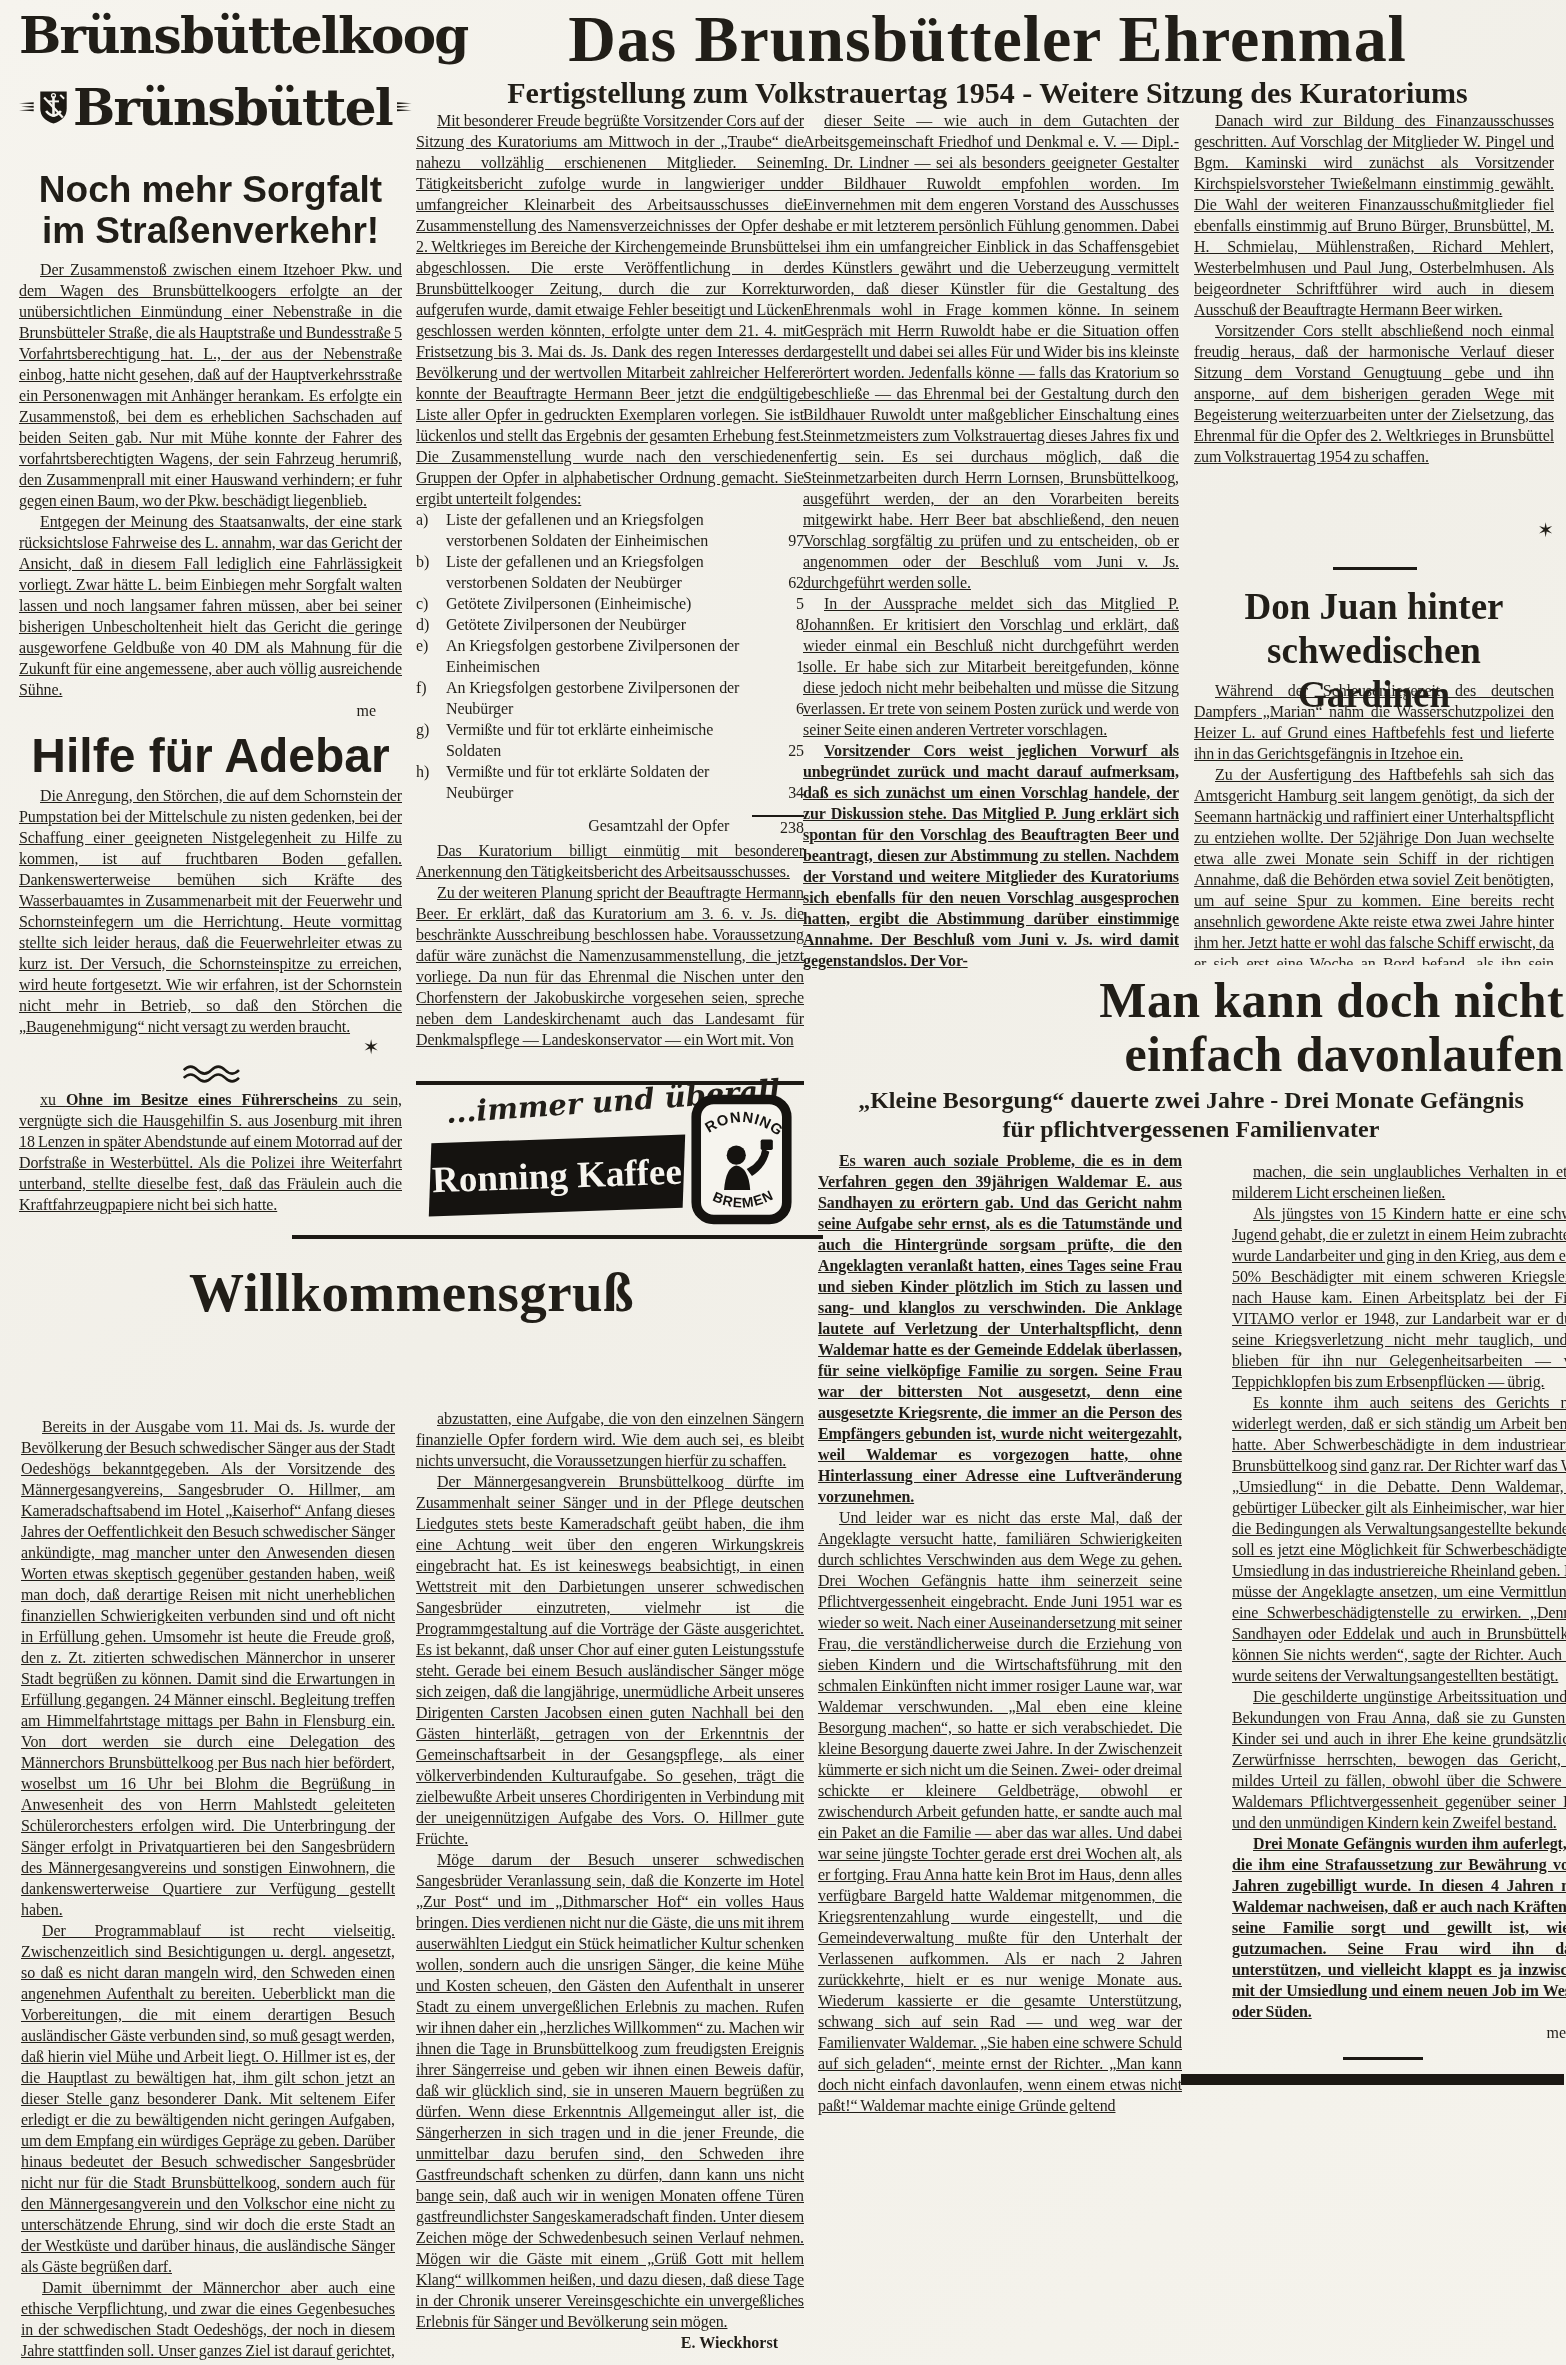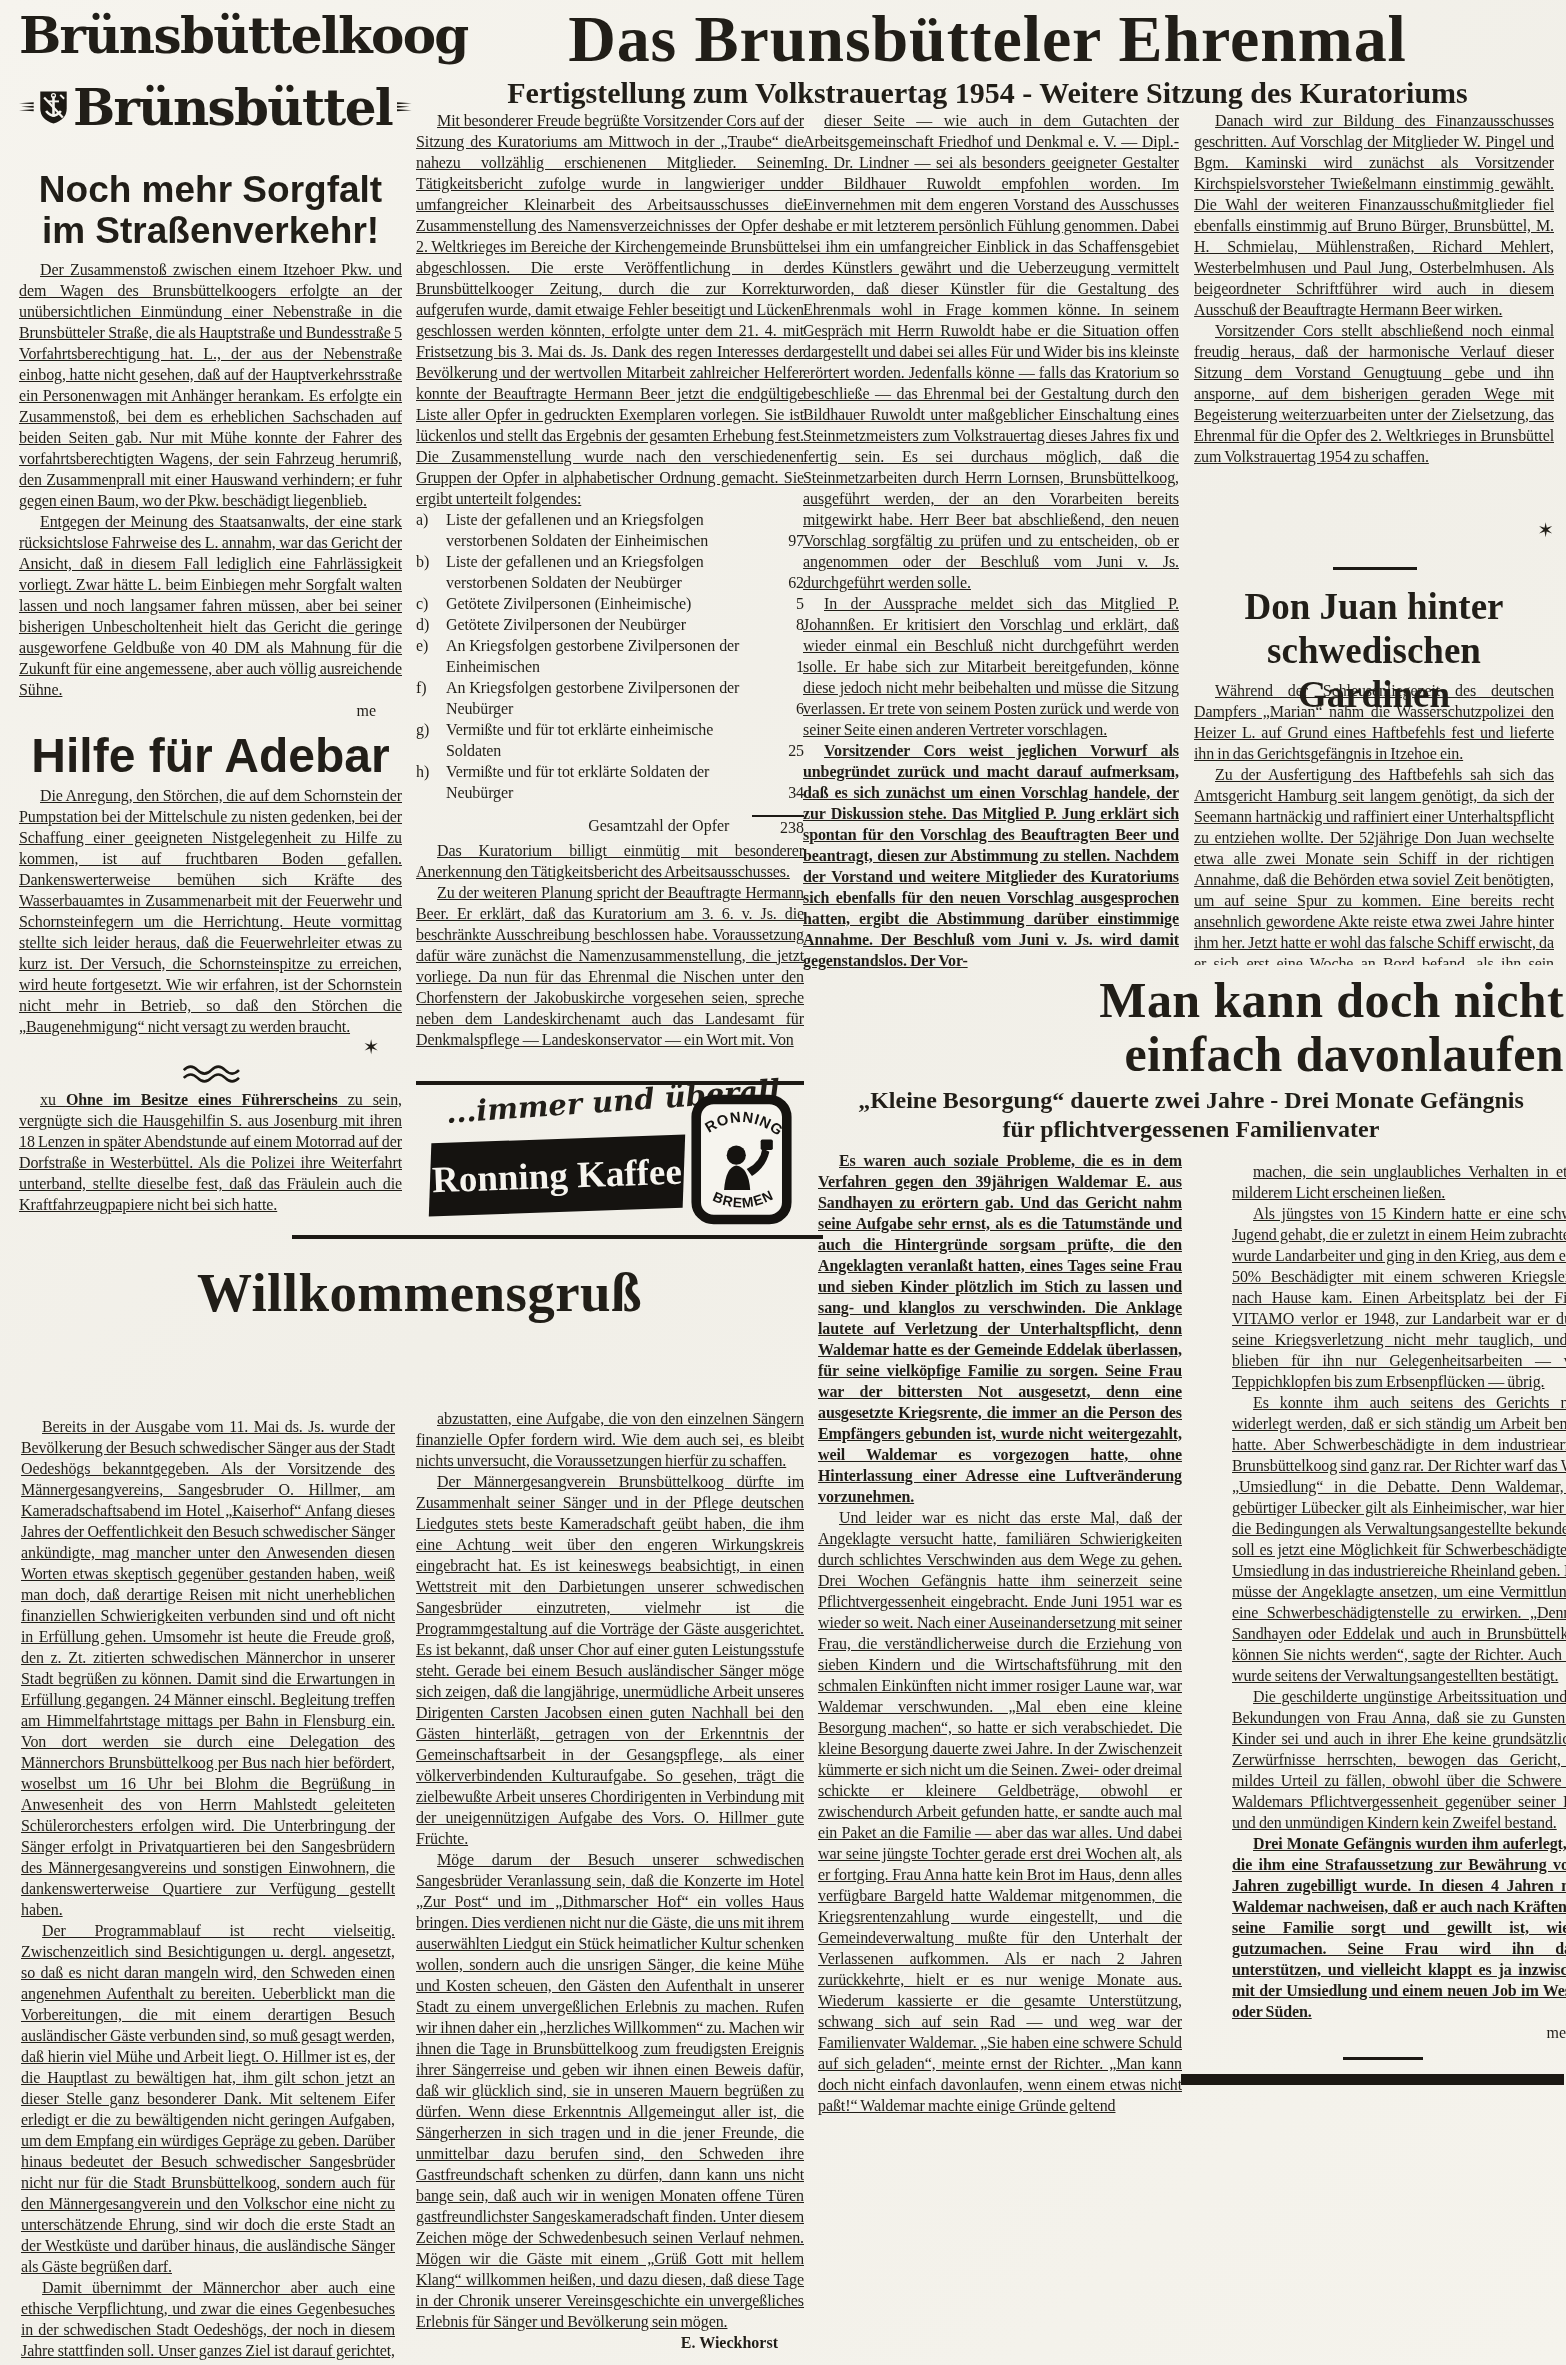--- a/index.html
+++ b/index.html
@@ -232,21 +232,21 @@
       <p class="para">Als jüngstes von 15 Kindern hatte er eine schwere Jugend gehabt, die er zuletzt in einem Heim zubrachte. Er wurde Landarbeiter und ging in den Krieg, aus dem er als 50% Beschädigter mit einem schweren Kriegsleiden nach Hause kam. Einen Arbeitsplatz bei der Firma VITAMO verlor er 1948, zur Landarbeit war er durch seine Kriegsverletzung nicht mehr tauglich, und so blieben für ihn nur Gelegenheitsarbeiten — vom Teppichklopfen bis zum Erbsenpflücken — übrig.</p>
       <p class="para">Es konnte ihm auch seitens des Gerichts nicht widerlegt werden, daß er sich ständig um Arbeit bemüht hatte. Aber Schwerbeschädigte in dem industriearmen Brunsbüttelkoog sind ganz rar. Der Richter warf das Wort „Umsiedlung“ in die Debatte. Denn Waldemar, als gebürtiger Lübecker gilt als Einheimischer, war hier und die Bedingungen als Verwaltungsangestellte bekundeten, soll es jetzt eine Möglichkeit für Schwerbeschädigte zur Umsiedlung in das industriereiche Rheinland geben. Hier müsse der Angeklagte ansetzen, um eine Vermittlung in eine Schwerbeschädigtenstelle zu erwirken. „Denn in Sandhayen oder Eddelak und auch in Brunsbüttelkoog können Sie nichts werden“, sagte der Richter. Auch dies wurde seitens der Verwaltungsangestellten bestätigt.</p>
       <p class="para">Die geschilderte ungünstige Arbeitssituation und die Bekundungen von Frau Anna, daß sie zu Gunsten der Kinder sei und auch in ihrer Ehe keine grundsätzlichen Zerwürfnisse herrschten, bewogen das Gericht, ein mildes Urteil zu fällen, obwohl über die Schwere von Waldemars Pflichtvergessenheit gegenüber seiner Frau und den unmündigen Kindern kein Zweifel bestand.</p>
       <p class="para b">Drei Monate Gefängnis wurden ihm auferlegt, für die ihm eine Strafaussetzung zur Bewährung von 4 Jahren zugebilligt wurde. In diesen 4 Jahren muß Waldemar nachweisen, daß er auch nach Kräften für seine Familie sorgt und gewillt ist, wieder gutzumachen. Seine Frau wird ihn dabei unterstützen, und vielleicht klappt es ja inzwischen mit der Umsiedlung und einem neuen Job im Westen oder Süden.</p>
     </div>
   <p class="sig">me</p>
 </div>
 <div class="abs rule" style="left:1343px;top:2057px;width:80px;height:2.6px;"></div>
 <div class="abs rule" style="left:1181px;top:2074px;width:383px;height:11.3px;"></div>
 
-<div class="abs slab center h-willk" style="left:0px;top:1262px;width:823px;margin-left:8px;">
+<div class="abs slab center h-willk" style="left:0px;top:1262px;width:823px;">
   <div>Willkommensgruß</div>
 </div>
 <div class="flow" style="left:21px;top:1416px;width:374px;height:949px;">
   <div>
       <p class="para">Bereits in der Ausgabe vom 11. Mai ds. Js. wurde der Bevölkerung der Besuch schwedischer Sänger aus der Stadt Oedeshögs bekanntgegeben. Als der Vorsitzende des Männergesangvereins, Sangesbruder O. Hillmer, am Kameradschaftsabend im Hotel „Kaiserhof“ Anfang dieses Jahres der Oeffentlichkeit den Besuch schwedischer Sänger ankündigte, mag mancher unter den Anwesenden diesen Worten etwas skeptisch gegenüber gestanden haben, weiß man doch, daß derartige Reisen mit nicht unerheblichen finanziellen Schwierigkeiten verbunden sind und oft nicht in Erfüllung gehen. Umsomehr ist heute die Freude groß, den z. Zt. zitierten schwedischen Männerchor in unserer Stadt begrüßen zu können. Damit sind die Erwartungen in Erfüllung gegangen. 24 Männer einschl. Begleitung treffen am Himmelfahrtstage mittags per Bahn in Flensburg ein. Von dort werden sie durch eine Delegation des Männerchors Brunsbüttelkoog per Bus nach hier befördert, woselbst um 16 Uhr bei Blohm die Begrüßung in Anwesenheit des von Herrn Mahlstedt geleiteten Schülerorchesters erfolgen wird. Die Unterbringung der Sänger erfolgt in Privatquartieren bei den Sangesbrüdern des Männergesangvereins und sonstigen Einwohnern, die dankenswerterweise Quartiere zur Verfügung gestellt haben.</p>
       <p class="para">Der Programmablauf ist recht vielseitig. Zwischenzeitlich sind Besichtigungen u. dergl. angesetzt, so daß es nicht daran mangeln wird, den Schweden einen angenehmen Aufenthalt zu bereiten. Ueberblickt man die Vorbereitungen, die mit einem derartigen Besuch ausländischer Gäste verbunden sind, so muß gesagt werden, daß hierin viel Mühe und Arbeit liegt. O. Hillmer ist es, der die Hauptlast zu bewältigen hat, ihm gilt schon jetzt an dieser Stelle ganz besonderer Dank. Mit seltenem Eifer erledigt er die zu bewältigenden nicht geringen Aufgaben, um dem Empfang ein würdiges Gepräge zu geben. Darüber hinaus bedeutet der Besuch schwedischer Sangesbrüder nicht nur für die Stadt Brunsbüttelkoog, sondern auch für den Männergesangverein und den Volkschor eine nicht zu unterschätzende Ehrung, sind wir doch die erste Stadt an der Westküste und darüber hinaus, die ausländische Sänger als Gäste begrüßen darf.</p>
       <p class="para">Damit übernimmt der Männerchor aber auch eine ethische Verpflichtung, und zwar die eines Gegenbesuches in der schwedischen Stadt Oedeshögs, der noch in diesem Jahre stattfinden soll. Unser ganzes Ziel ist darauf gerichtet, geschlossen den Gegenbesuch</p>
     </div>
 </div>
 <div class="flow" style="left:416px;top:1408px;width:388px;height:958px;">

